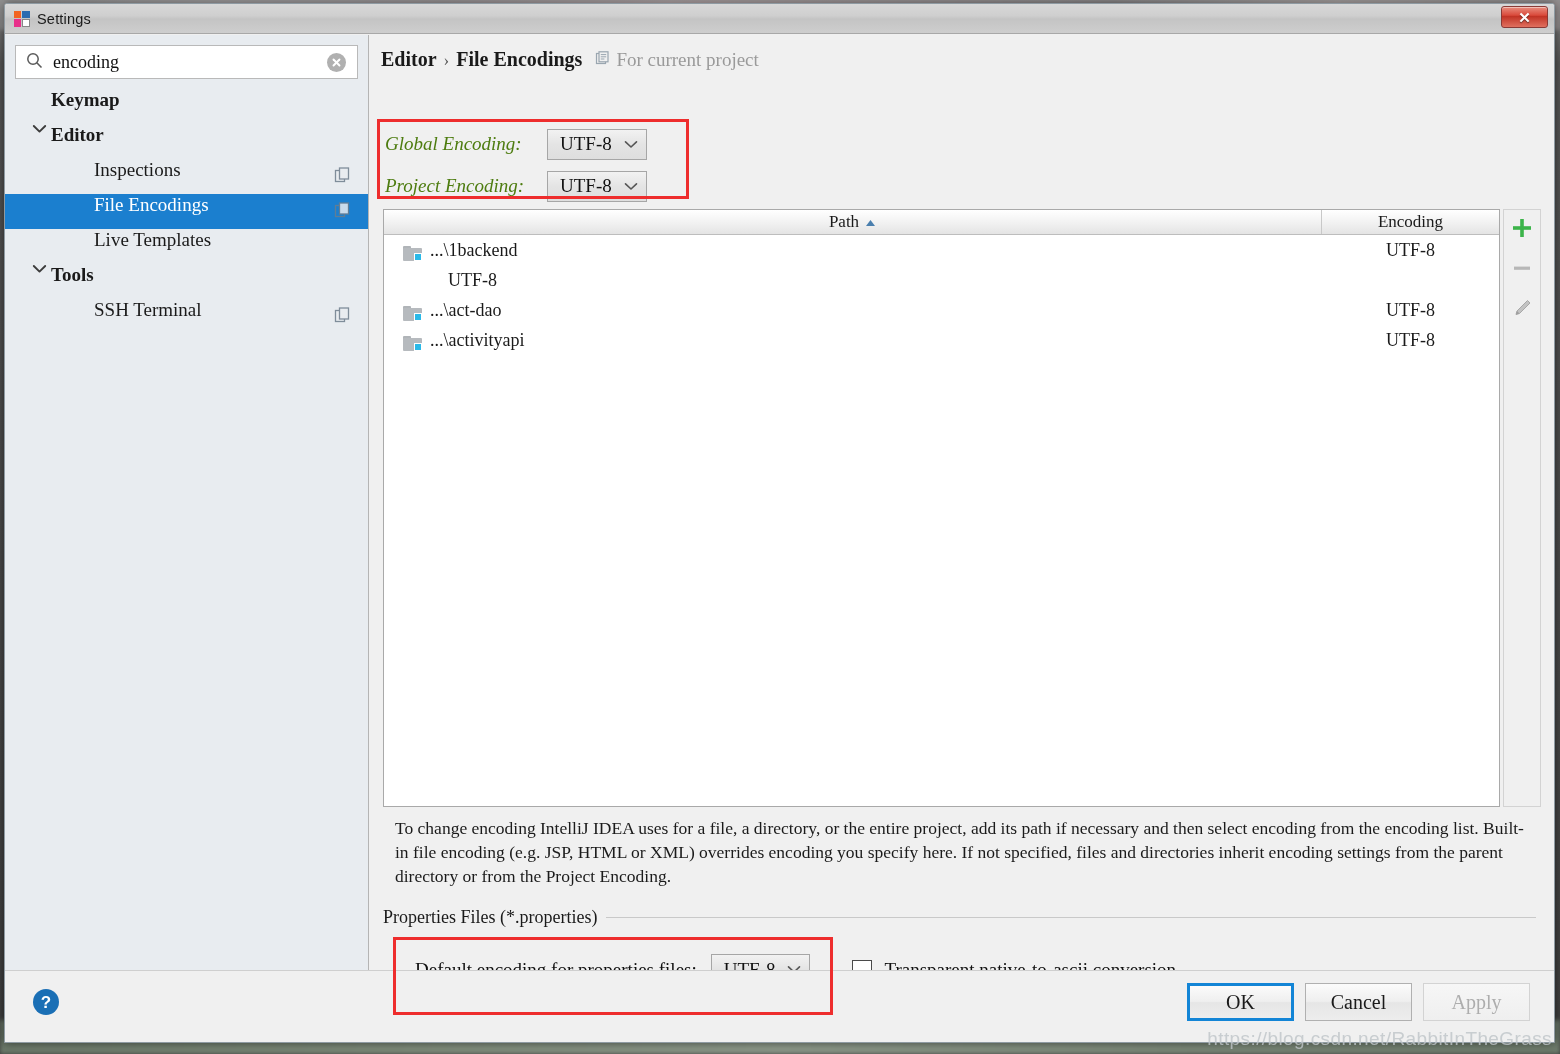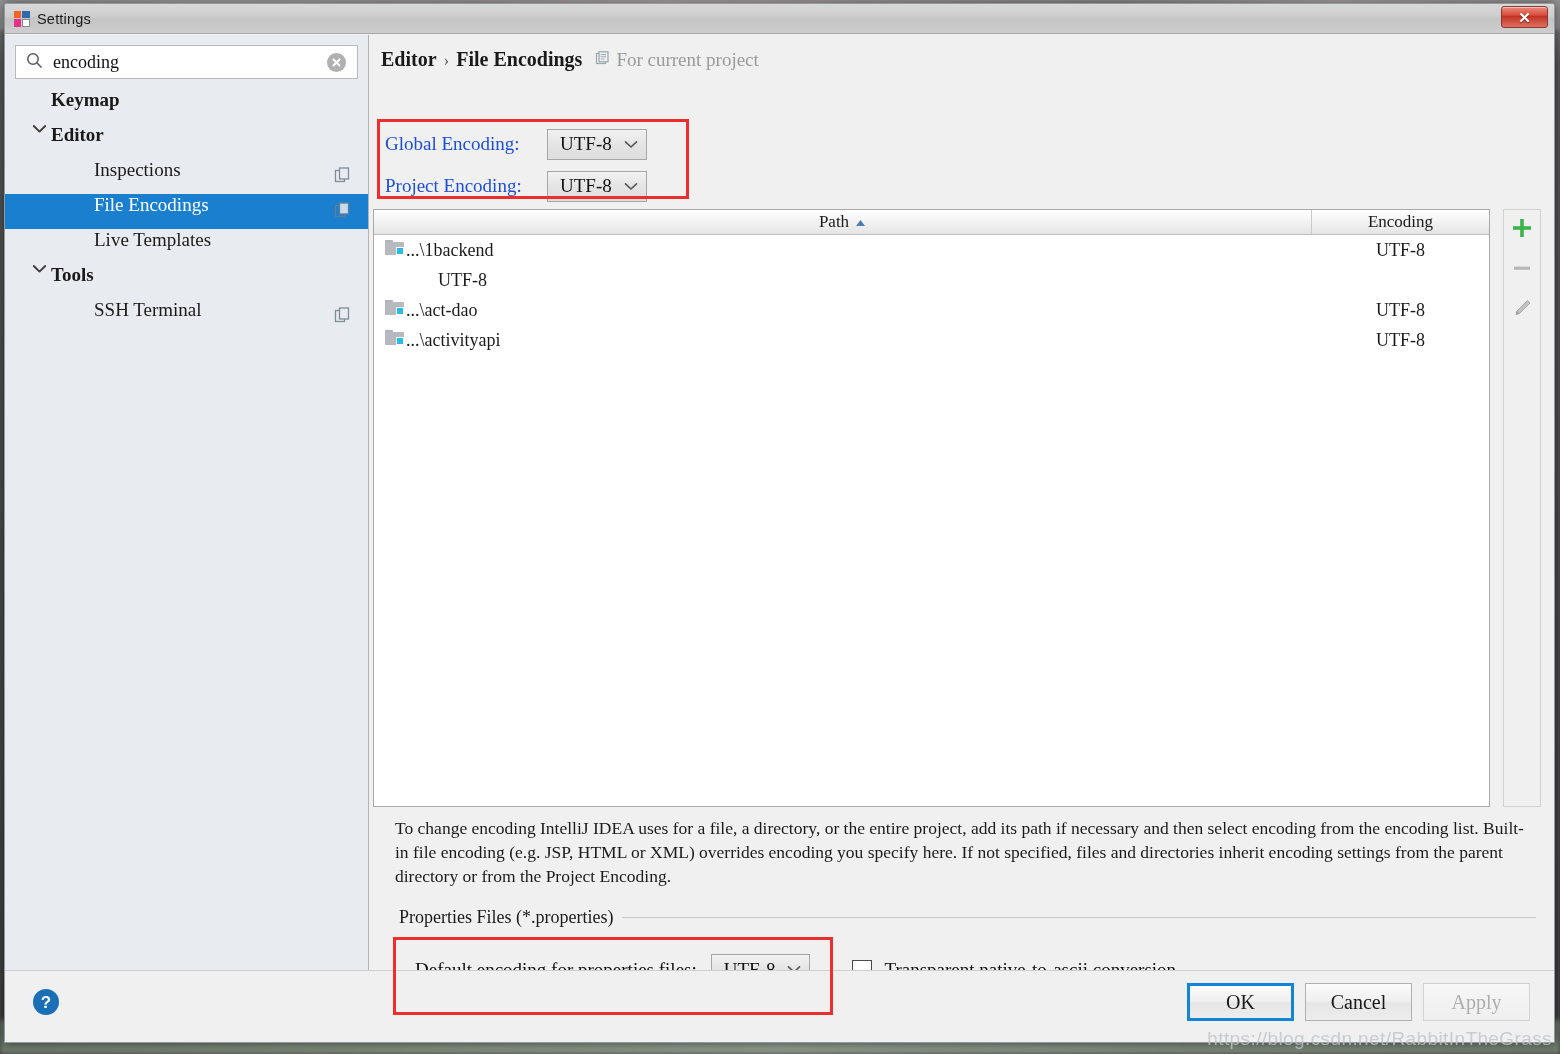--- a/index.html
+++ b/index.html
@@ -167,37 +167,37 @@
   .redbox {
     position: absolute;
     border: 3px solid #ee2d2d;
     pointer-events: none;
     z-index: 40;
   }
 
   
   #encoding-block { position: absolute; left: 16px; top: 88px; }
   .enc-row { display: flex; align-items: center; height: 42px; }
-  .enc-label { font-size: 19px; color: #1d4ed8; width: 162px; }
+  .enc-label { font-size: 19px; color: #4d7c0f; width: 162px; font-style: italic; }
   .combo {
     height: 31px;
     min-width: 96px;
     background: linear-gradient(180deg,#f2f2f2 0%,#e4e4e4 50%,#dedede 100%);
     border: 1px solid #a6a6a6;
     display: inline-flex; align-items: center; justify-content: space-between;
     padding: 0 8px 0 12px;
     cursor: pointer;
     font-size: 19px; color: #111;
   }
   .combo .cv { margin-right: 12px; }
   .combo .carat { display: flex; align-items: center; }
 
   
   #table-outer {
-    position: absolute; left: 4px; top: 174px;
+    position: absolute; left: 14px; top: 174px;
     width: 1117px; height: 598px;
     border: 1px solid #a9a9a9;
     background: #ffffff;
     display: flex; flex-direction: column;
     overflow: hidden;
   }
   #thead {
     display: flex;
     height: 25px;
     background: linear-gradient(180deg,#ffffff 0%,#f1f1f1 55%,#e4e4e4 100%);
@@ -206,21 +206,21 @@
   }
   #thead .th {
     display: flex; align-items: center; justify-content: center;
     font-size: 17px; color: #1a1a1a;
     cursor: pointer;
   }
   #thead .th.path { flex: 1 1 auto; border-right: 1px solid #c8c8c8; gap: 6px; }
   #thead .th.enc { width: 177px; flex: 0 0 177px; }
   #tbody { flex: 1 1 auto; background: #ffffff; }
   .trow { display: flex; height: 30px; align-items: center; }
-  .trow .cpath { flex: 1 1 auto; display: flex; align-items: flex-start; padding-left: 11px; gap: 2px; }
+  .trow .cpath { flex: 1 1 auto; display: flex; align-items: flex-end; padding-left: 19px; gap: 8px; }
   .trow .cpath .ptext { font-size: 18px; color: #1a1a1a; }
   .trow .cenc { width: 177px; flex: 0 0 177px; font-size: 18px; color: #1a1a1a; text-align: center; }
 
   
   .folder { position: relative; width: 19px; height: 15px; flex: 0 0 auto; }
   .folder .tab { position:absolute; left:0; top:0; width:8px; height:3px; background:#b0b4b8; border-radius:1px 1px 0 0; }
   .folder .bdy { position:absolute; left:0; top:2px; width:19px; height:13px; background:#b6babe; border-radius:1px; }
   .folder .badge { position:absolute; right:0px; bottom:0px; width:8px; height:8px; background:#2bb9e8; border:1px solid #ffffff; }
 
   
@@ -245,21 +245,21 @@
     width: 1140px;
     font-size: 17.5px;
     line-height: 1.37;
     color: #1b1b1b;
   }
 
   
   #props-group { position: absolute; left: 14px; top: 872px; right: 18px; }
   #props-legend {
     display: flex; align-items: center; gap: 9px;
-    font-size: 18px; color: #1a1a1a; margin-left: 16px;
+    font-size: 18px; color: #1a1a1a;
   }
   #props-legend .rule { flex: 1 1 auto; height: 1px; background: #c9c9c9; }
   #props-row {
     display: flex; align-items: center;
     margin-top: 26px; padding-left: 32px;
     gap: 14px;
   }
   #props-row .plabel { font-size: 19px; color: #111; }
   .chk-wrap { display: flex; align-items: center; gap: 12px; margin-left: 28px; cursor: pointer; }
   .chk {

